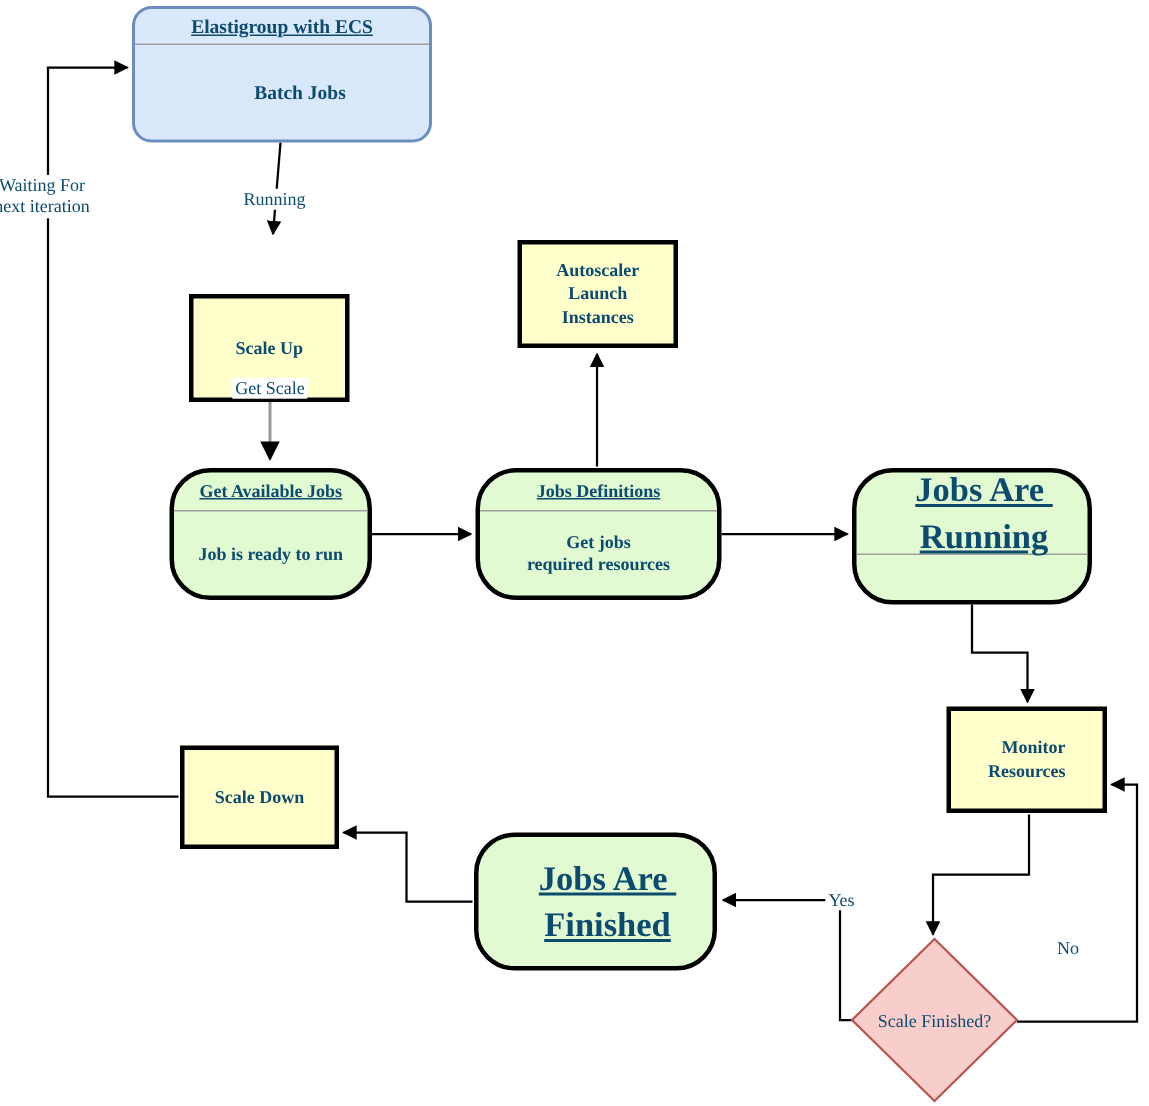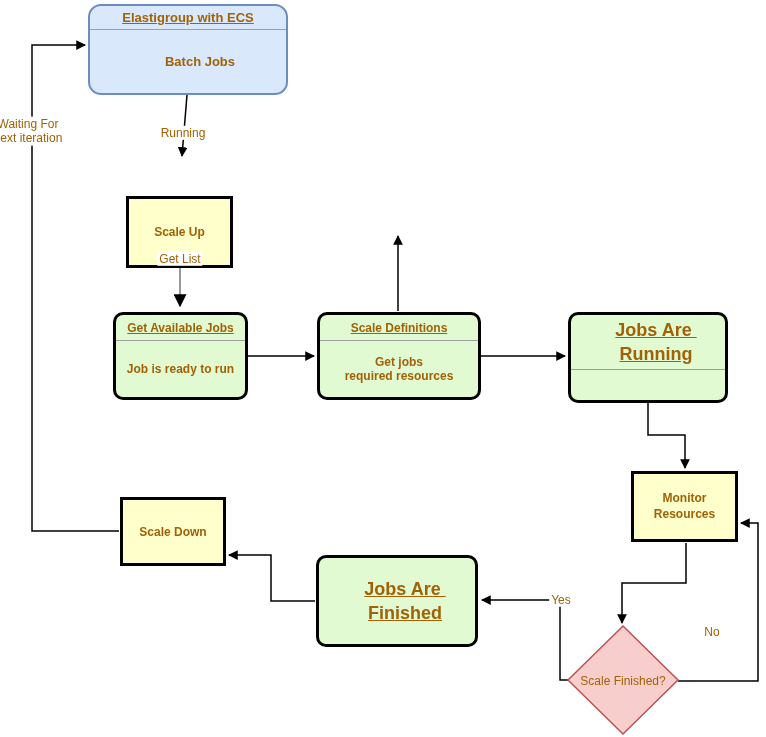--- a/index.html
+++ b/index.html
@@ -4,36 +4,36 @@
 <style>
   :root{
     --blue-fill:#dae8fc; --blue-border:#6c8ebf;
     --yellow-fill:#ffffcc; --green-fill:#e1fad2;
     --pink-fill:#f8cecc; --pink-border:#b85450;
     --line:#000000; --line-gray:#999999; --divider:#9e9e9e;
   }
   html,body{margin:0;padding:0;background:#fff;}
   #canvas{
     position:relative;width:766px;height:737px;overflow:hidden;background:#fff;
-    font-family:Liberation Sans, sans-serif;color:#a16207;
+    font-family:Liberation Serif, serif;color:#0c4a6e;
   }
   #wires{position:absolute;left:0;top:0;width:766px;height:737px;}
   #wires path.black{fill:none;stroke:var(--line);stroke-width:1.5;}
   #wires path.gray{fill:none;stroke:var(--line-gray);stroke-width:2;}
   #wires polygon.decision{fill:var(--pink-fill);stroke:var(--pink-border);stroke-width:1.5;}
 
   .node{position:absolute;box-sizing:border-box;font-weight:700;font-size:12px;text-align:center;}
   .rect{border:3px solid #000;background:var(--yellow-fill);display:flex;align-items:center;justify-content:center;}
-  .round-green{border:3px solid #000;border-radius:10px;background:var(--green-fill);}
+  .round-green{border:3px solid #000;border-radius:27px;background:var(--green-fill);}
   .round-blue{border:2.5px solid var(--blue-border);border-radius:13px;background:var(--blue-fill);}
   .split{display:flex;flex-direction:column;}
   .node-header{flex:0 0 auto;display:flex;align-items:center;justify-content:center;
     border-bottom:1px solid var(--divider);text-decoration:underline;}
   .node-body{flex:1 1 auto;display:flex;align-items:center;justify-content:center;white-space:pre-line;}
-  .big-title{font-size:18px;text-decoration:underline;white-space:pre-wrap;line-height:1.35;padding-left:16px;}
+  .big-title{font-size:23px;text-decoration:underline;white-space:pre-wrap;line-height:1.35;padding-left:16px;}
   .multiline{white-space:pre-line;line-height:1.3;}
 
   .edge-label{position:absolute;transform:translate(-50%,-50%);background:#fff;
     font-size:12px;font-weight:400;line-height:1.2;text-align:center;white-space:pre-line;padding:0 2px;}
   .decision-label{position:absolute;transform:translate(-50%,-50%);font-size:12px;font-weight:400;white-space:nowrap;}
 </style>
 </head>
 <body>
 
 <div id="canvas">
@@ -72,54 +72,59 @@
 
   <div class="node round-blue split" style="left:88px;top:4px;width:200px;height:91px;">
     <div class="node-header" style="height:23px;font-size:13px;">Elastigroup with ECS</div>
     <div class="node-body" style="font-size:13px;margin-left:24px;">Batch Jobs</div>
   </div>
 
   <div class="node rect" style="left:126px;top:160px;width:107px;height:72px;margin-top:36px;">
     <span>Scale Up</span>
   </div>
 
+  <div class="node rect" style="left:345px;top:160px;width:107px;height:72px;">
+    <span class="multiline">Autoscaler
+Launch
+Instances</span>
+  </div>
 
   <div class="node round-green split" style="left:113px;top:312px;width:135px;height:88px;">
     <div class="node-header" style="height:25px;">Get Available Jobs</div>
     <div class="node-body">Job is ready to run</div>
   </div>
 
   <div class="node round-green split" style="left:317px;top:312px;width:164px;height:88px;">
-    <div class="node-header" style="height:25px;">Scale Definitions</div>
+    <div class="node-header" style="height:25px;">Jobs Definitions</div>
     <div class="node-body">Get jobs
 required resources</div>
   </div>
 
   <div class="node round-green split" style="left:568px;top:312px;width:160px;height:91px;">
     <div class="node-header big-title" style="height:54px;">Jobs Are 
 Running</div>
     <div class="node-body"></div>
   </div>
 
-  <div class="node rect" style="left:631px;top:471px;width:107px;height:71px;">
+  <div class="node rect" style="left:631px;top:471px;width:107px;height:71px;text-align:right;">
     <span class="multiline">Monitor
 Resources</span>
   </div>
 
   <div class="node round-green" style="left:316px;top:555px;width:162px;height:92px;display:flex;align-items:center;justify-content:center;">
     <span class="big-title">Jobs Are 
 Finished</span>
   </div>
 
   <div class="node rect" style="left:120px;top:497px;width:106px;height:69px;">
     <span>Scale Down</span>
   </div>
 
   <div class="decision-label" style="left:623px;top:681px;">Scale Finished?</div>
 
   <div class="edge-label" style="left:183px;top:133px;">Running</div>
-  <div class="edge-label" style="left:180px;top:259px;">Get List</div>
+  <div class="edge-label" style="left:180px;top:259px;">Get Scale</div>
   <div class="edge-label" style="left:28px;top:131px;">Waiting For
 next iteration</div>
   <div class="edge-label" style="left:561px;top:600px;">Yes</div>
   <div class="edge-label" style="left:712px;top:632px;">No</div>
 
 </div>
 
 </body></html>

